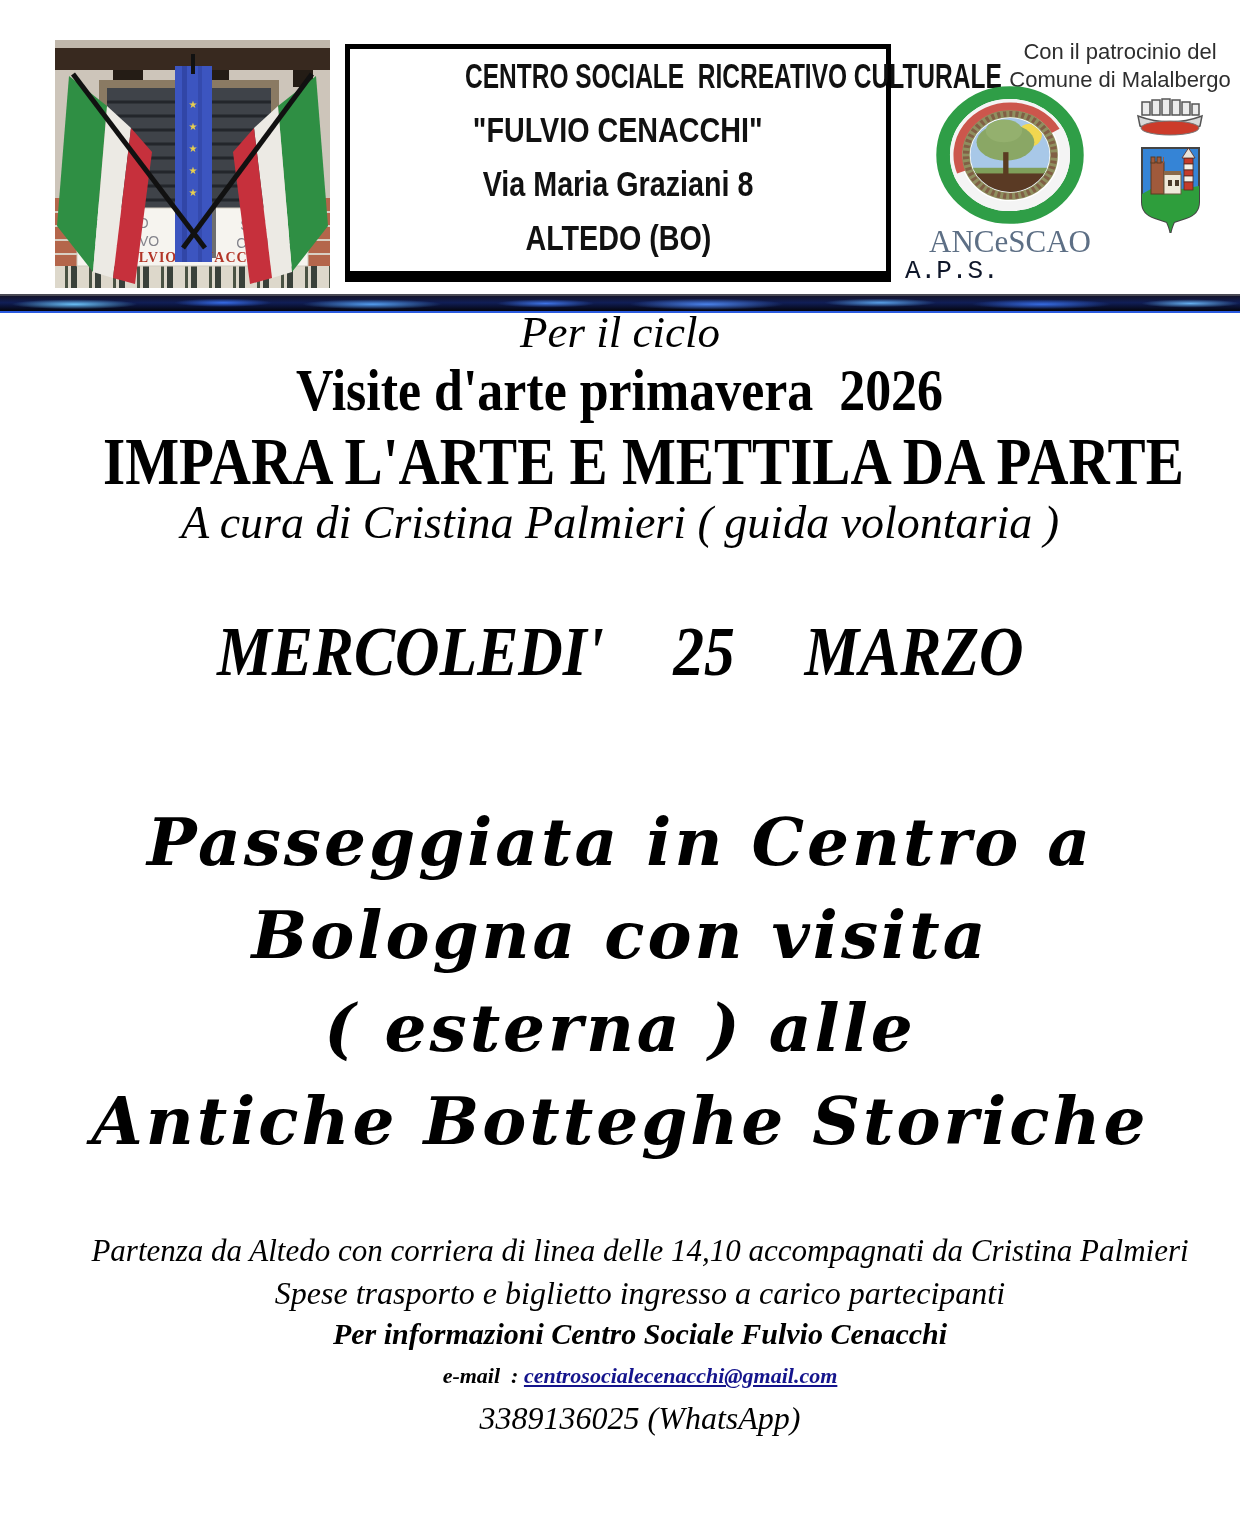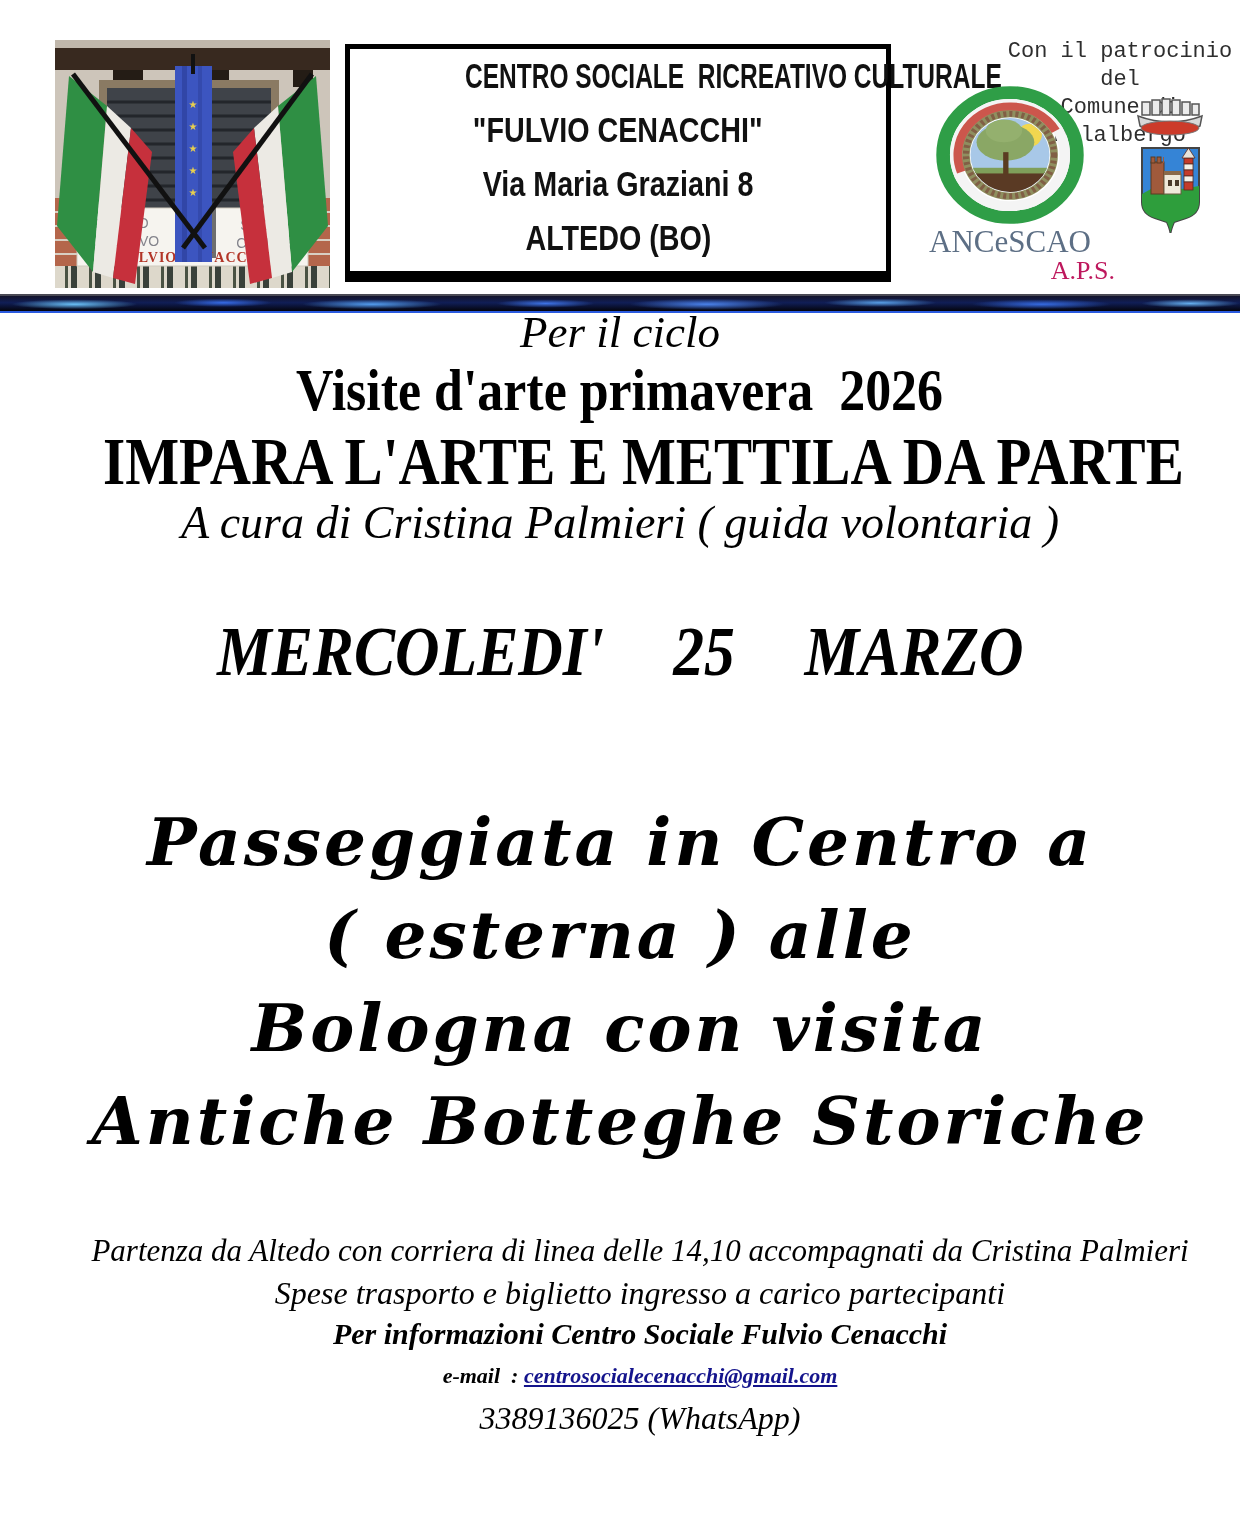--- a/index.html
+++ b/index.html
@@ -15,28 +15,28 @@
              border:5px solid #000;border-bottom:11px solid #000;
              text-align:center;}
   .title-box .bx-line{line-height:54px;font-family:"Liberation Sans",sans-serif;
              font-weight:bold;font-size:35px;color:#111;}
   .bx1 .cond{transform:scaleX(.70);}
   .bx2 .cond{transform:scaleX(.82);}
   .bx3 .cond{transform:scaleX(.82);}
   .bx4 .cond{transform:scaleX(.82);}
 
   .patronage{left:1000px;top:38px;width:240px;text-align:center;
-             font-family:Liberation Mono, monospace;font-size:22px;
+             font-family:Liberation Sans, sans-serif;font-size:22px;
              line-height:28px;color:#2e2e2e;}
   .coat{left:1118px;top:90px;width:105px;height:160px;}
   .ancescao-logo{left:934px;top:84px;width:152px;height:142px;}
   .ancescao-name{left:905px;top:224px;width:210px;text-align:center;
              font-family:"Liberation Serif",serif;font-size:31px;color:#5d6f85;}
-  .ancescao-aps{left:905px;top:256px;width:210px;text-align:right;
-             font-family:Liberation Serif, serif;font-size:26px;color:#be185d;}
+  .ancescao-aps{left:905px;top:256px;width:210px;text-align:left;
+             font-family:Liberation Mono, monospace;font-size:26px;color:#0f172a;}
 
   
   .divider{left:0;top:294px;width:1240px;height:15px;
     border-top:2px solid #4a4a55;border-bottom:2px solid #2a5adf;
     background:
       radial-gradient(ellipse 90px 7px at 6% 55%, rgba(110,200,255,.95), rgba(0,0,0,0) 70%),
       radial-gradient(ellipse 70px 6px at 18% 45%, rgba(60,120,255,.85), rgba(0,0,0,0) 70%),
       radial-gradient(ellipse 100px 7px at 30% 55%, rgba(90,170,255,.9), rgba(0,0,0,0) 70%),
       radial-gradient(ellipse 70px 6px at 44% 50%, rgba(70,130,255,.85), rgba(0,0,0,0) 70%),
       radial-gradient(ellipse 110px 8px at 57% 55%, rgba(80,140,250,.9), rgba(0,0,0,0) 70%),
@@ -262,22 +262,22 @@
   <div class="centerline series-title"><span class="cond">Visite d'arte primavera  2026</span></div>
 
   <div class="centerline series-motto"><span class="cond">IMPARA L'ARTE E METTILA DA PARTE</span></div>
 
   <div class="centerline curator">A cura di Cristina Palmieri ( guida volontaria )</div>
 
   <div class="centerline event-date"><span class="cond">MERCOLEDI'  25  MARZO</span></div>
 
   <div class="abs event-block">
     <div class="event-line">Passeggiata in Centro a</div>
+    <div class="event-line">Bologna con visita</div>
     <div class="event-line">( esterna ) alle</div>
-    <div class="event-line">Bologna con visita</div>
     <div class="event-line">Antiche Botteghe Storiche</div>
   </div>
 
   <div class="abs footer-block">
     <div class="ft1">Partenza da Altedo con corriera di linea delle 14,10 accompagnati da Cristina Palmieri</div>
     <div class="ft2">Spese trasporto e biglietto ingresso a carico partecipanti</div>
     <div class="ft3">Per informazioni Centro Sociale Fulvio Cenacchi</div>
     <div class="ft4"><span>e-mail  : </span><a class="email-link" href="#">centrosocialecenacchi@gmail.com</a></div>
     <div class="ft5">3389136025 (WhatsApp)</div>
   </div>

